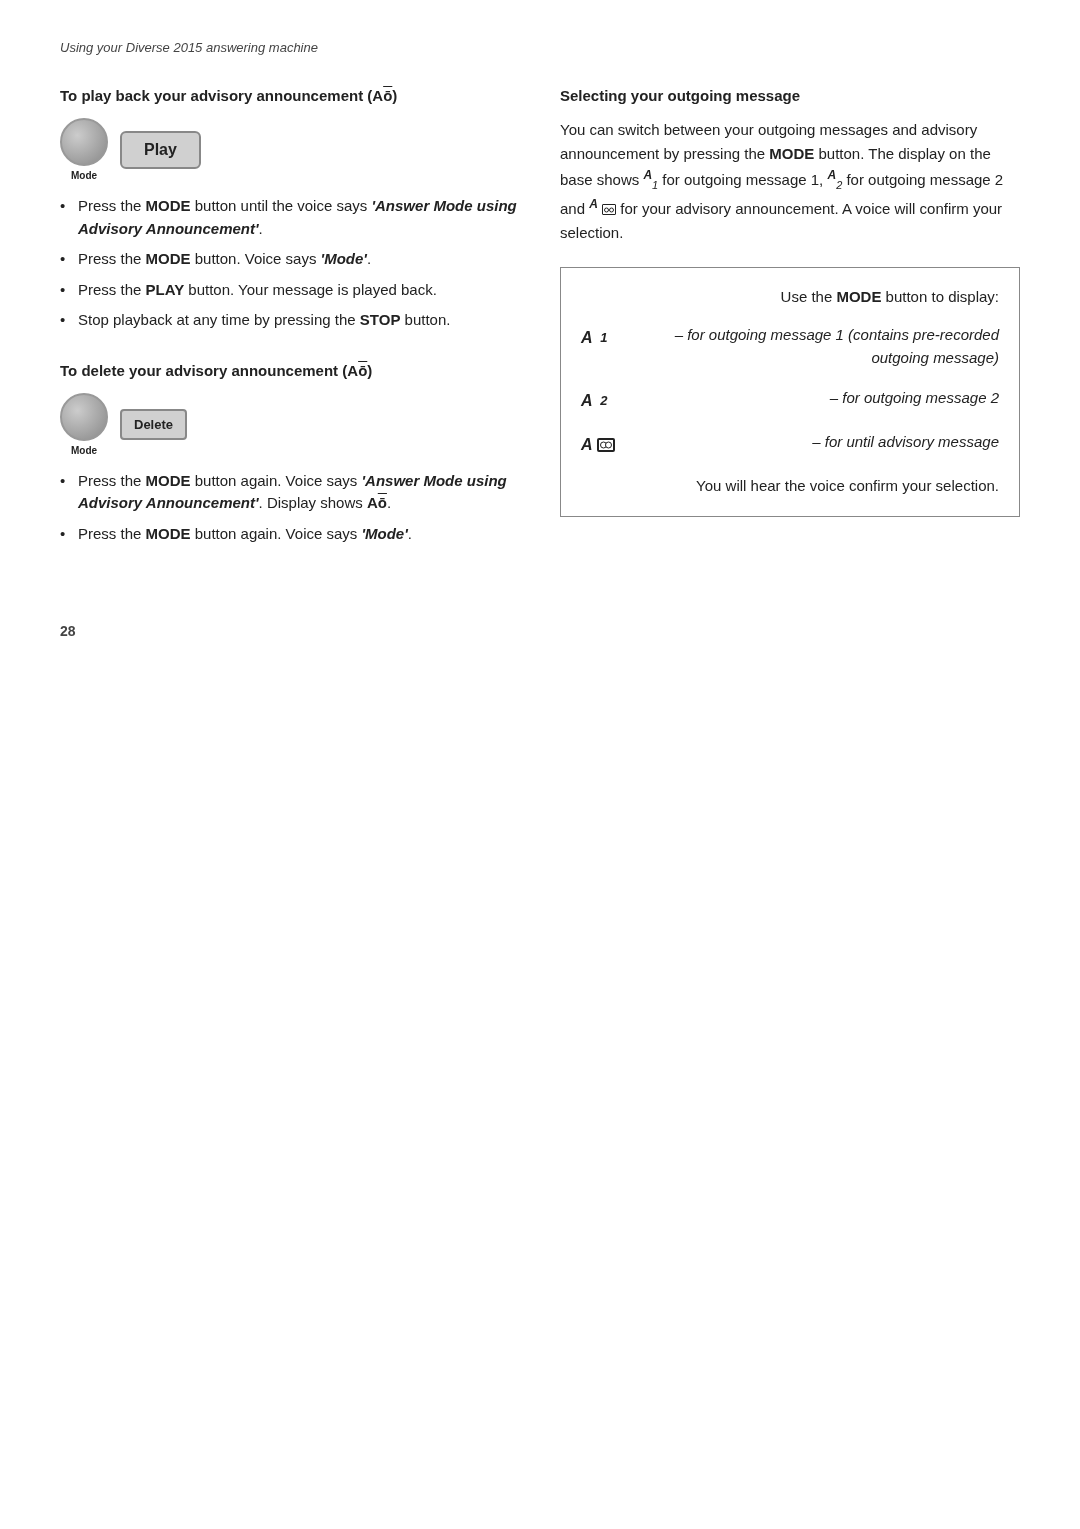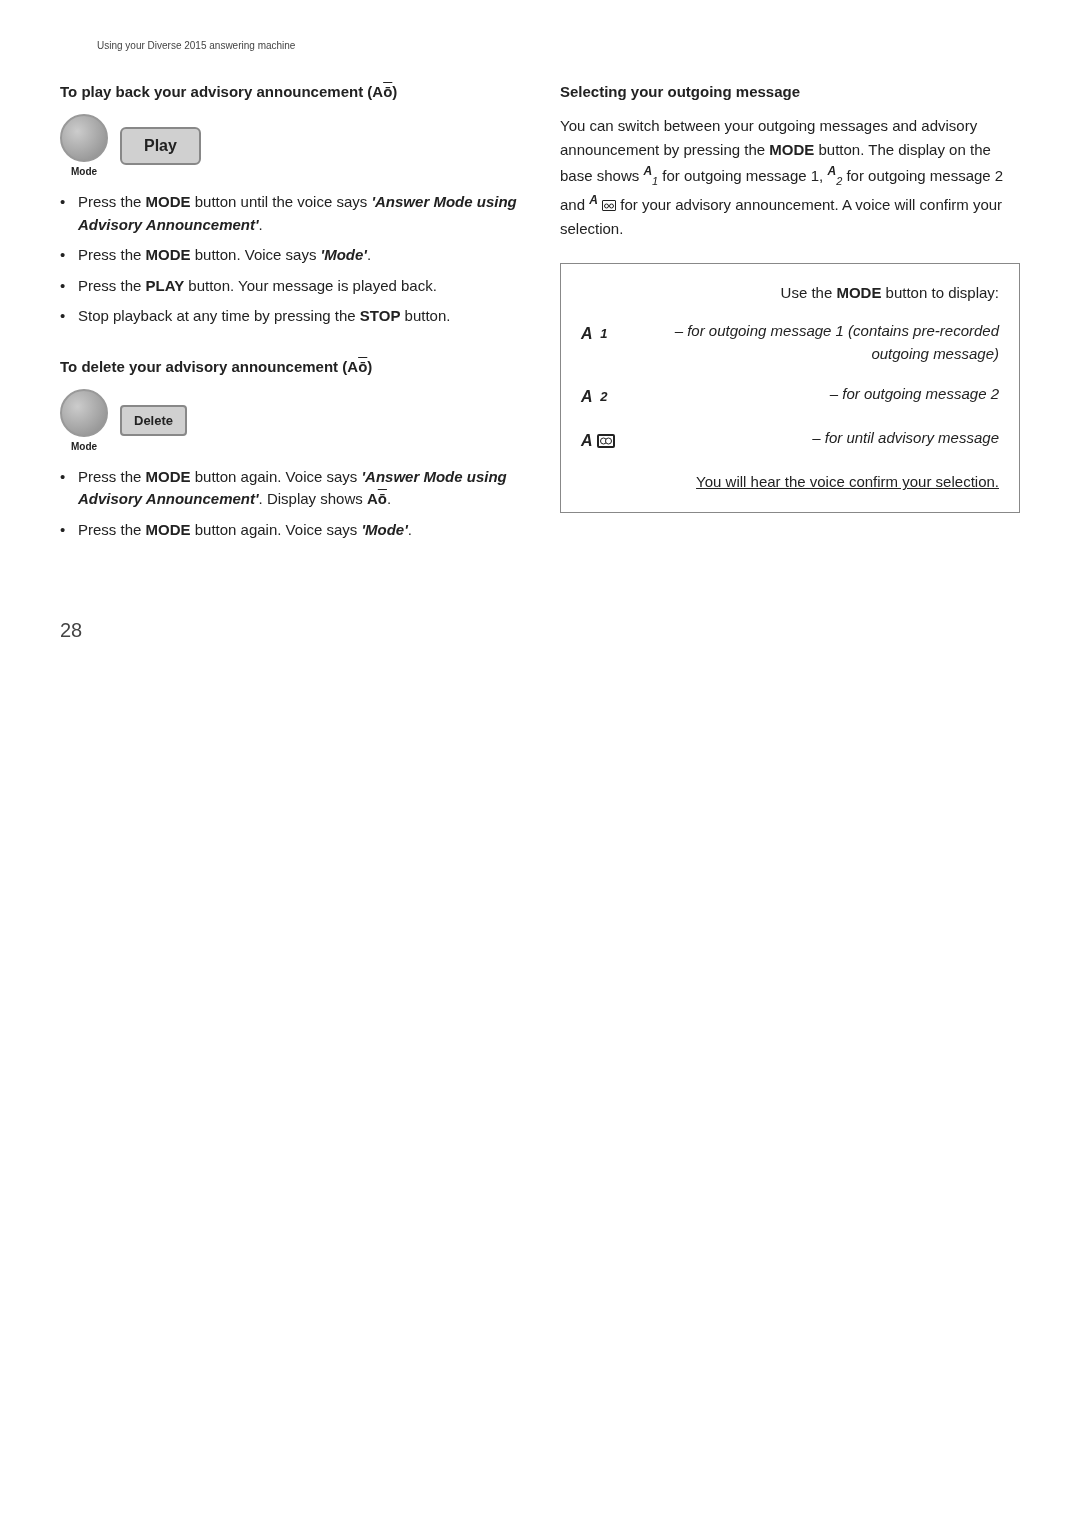--- a/index.html
+++ b/index.html
@@ -6,24 +6,24 @@
     body {
       background: #fff;
       font-family: Arial, sans-serif;
       font-size: 15px;
       color: #222;
       width: 1080px;
       min-height: 1529px;
       padding: 40px 60px 60px 60px;
     }
     .page-header {
-      font-size: 10px;
+      font-style: italic;
+      font-size: 13px;
       color: #444;
       margin-bottom: 30px;
-      margin-left: 37px;
     }
     .two-col {
       display: flex;
       gap: 40px;
     }
     .col-left {
       flex: 1;
     }
     .col-right {
       flex: 1;
@@ -158,26 +158,26 @@
       flex: 1;
       font-style: italic;
     }
     .box-use-mode {
       margin-bottom: 16px;
       line-height: 1.5;
     }
     .box-footer {
       margin-top: 11px;
       line-height: 1.5;
-      text-decoration: underline;
     }
     .page-num {
       margin-top: 60px;
-      font-size: 20px;
+      font-size: 14px;
       color: #444;
+      font-weight: bold;
     }
     .small-tape {
       display: inline-block;
       width: 14px;
       height: 11px;
       border: 1.5px solid #222;
       border-radius: 1px;
       position: relative;
       vertical-align: middle;
     }

